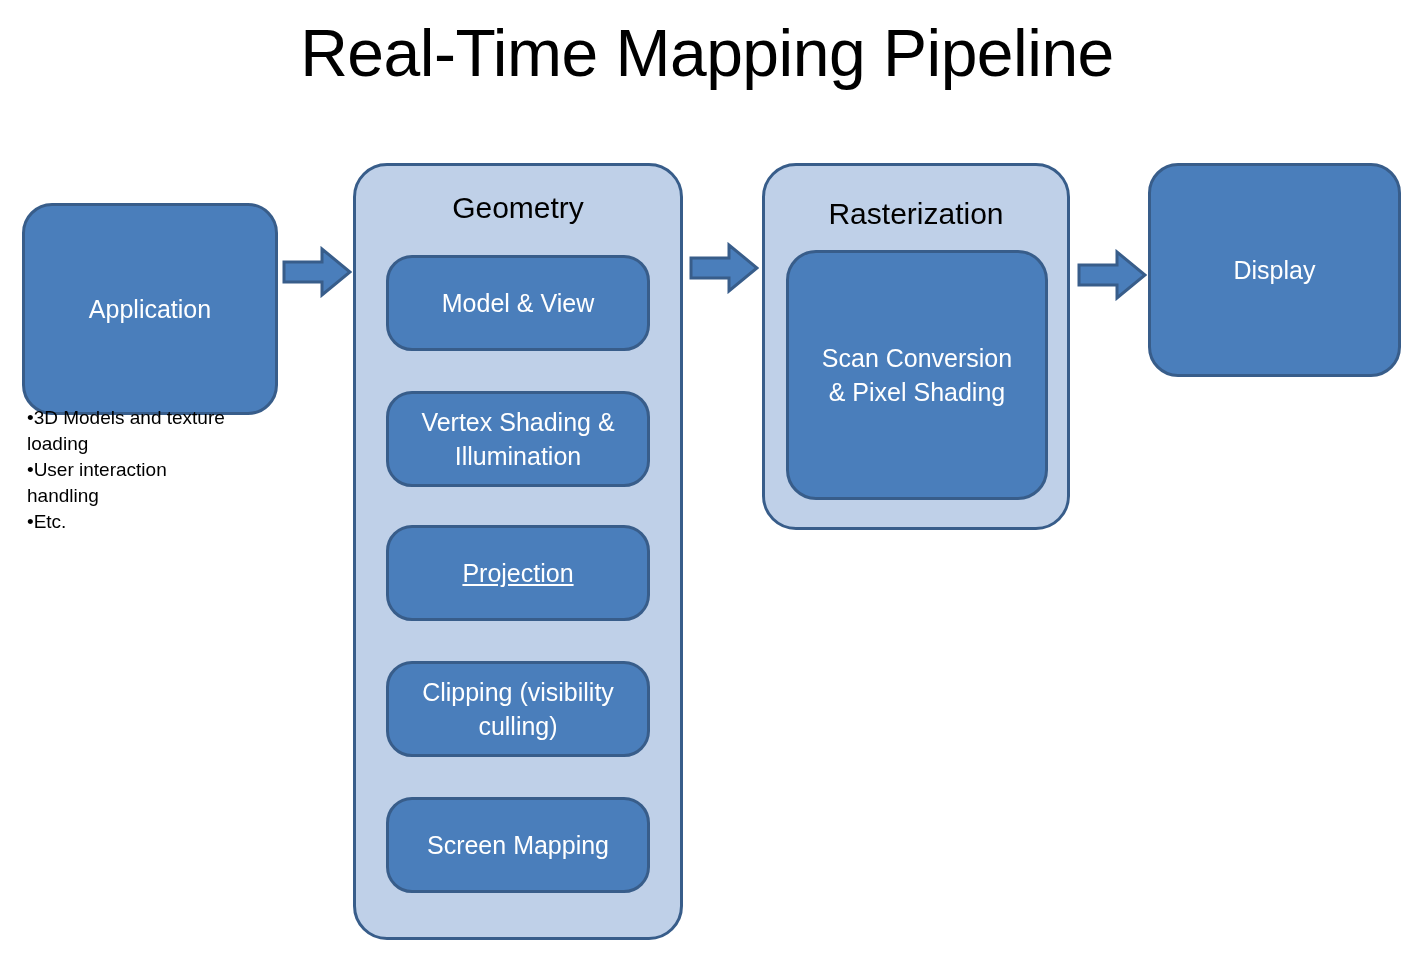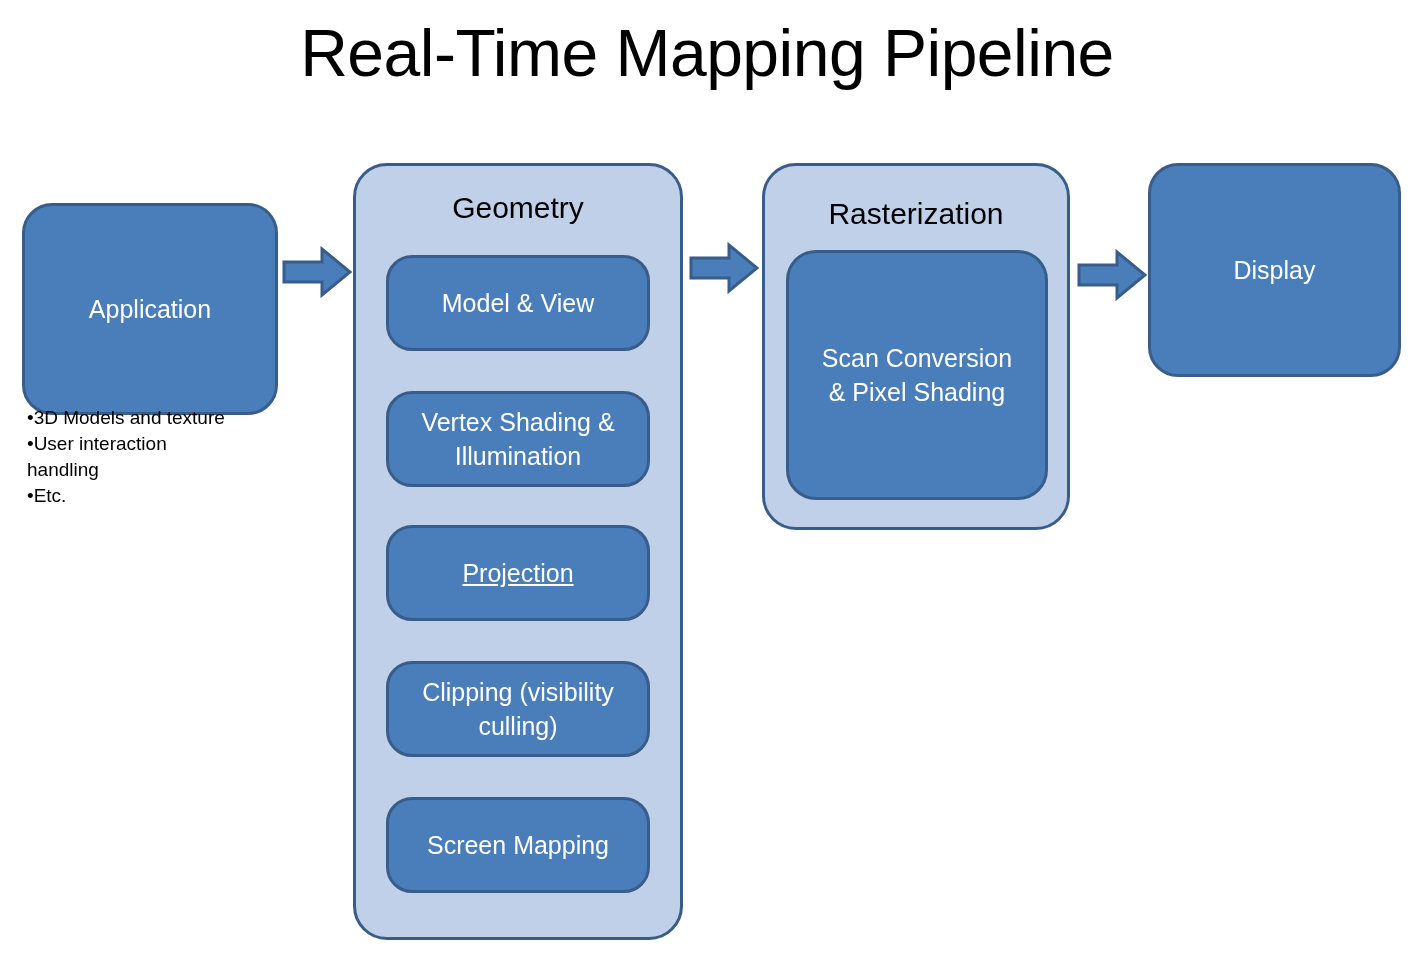--- a/index.html
+++ b/index.html
@@ -119,20 +119,21 @@
 <div id="canvas">
 
   <div class="title">Real-Time Mapping Pipeline</div>
 
   <div class="node" style="left:22px; top:163px; width:256px; height:212px;margin-top:40px;">
     <span>Application</span>
   </div>
 
   <div class="bullets" style="left:27px; top:405px;">
     <span class="bullet-line">•3D Models and texture</span>
+    <span class="bullet-line">loading</span>
     <span class="bullet-line">•User interaction</span>
     <span class="bullet-line">handling</span>
     <span class="bullet-line">•Etc.</span>
   </div>
 
   <svg class="arrow" style="left:282px; top:246px; width:70px; height:52px;" viewBox="0 0 70 52">
     <polygon points="2,16 40,16 40,3 68,26 40,49 40,36 2,36" fill="#4A7EBB" stroke="#385D8A" stroke-width="3" stroke-linejoin="miter"></polygon>
   </svg>
 
   <div class="group" style="left:353px; top:163px; width:330px; height:777px;">

